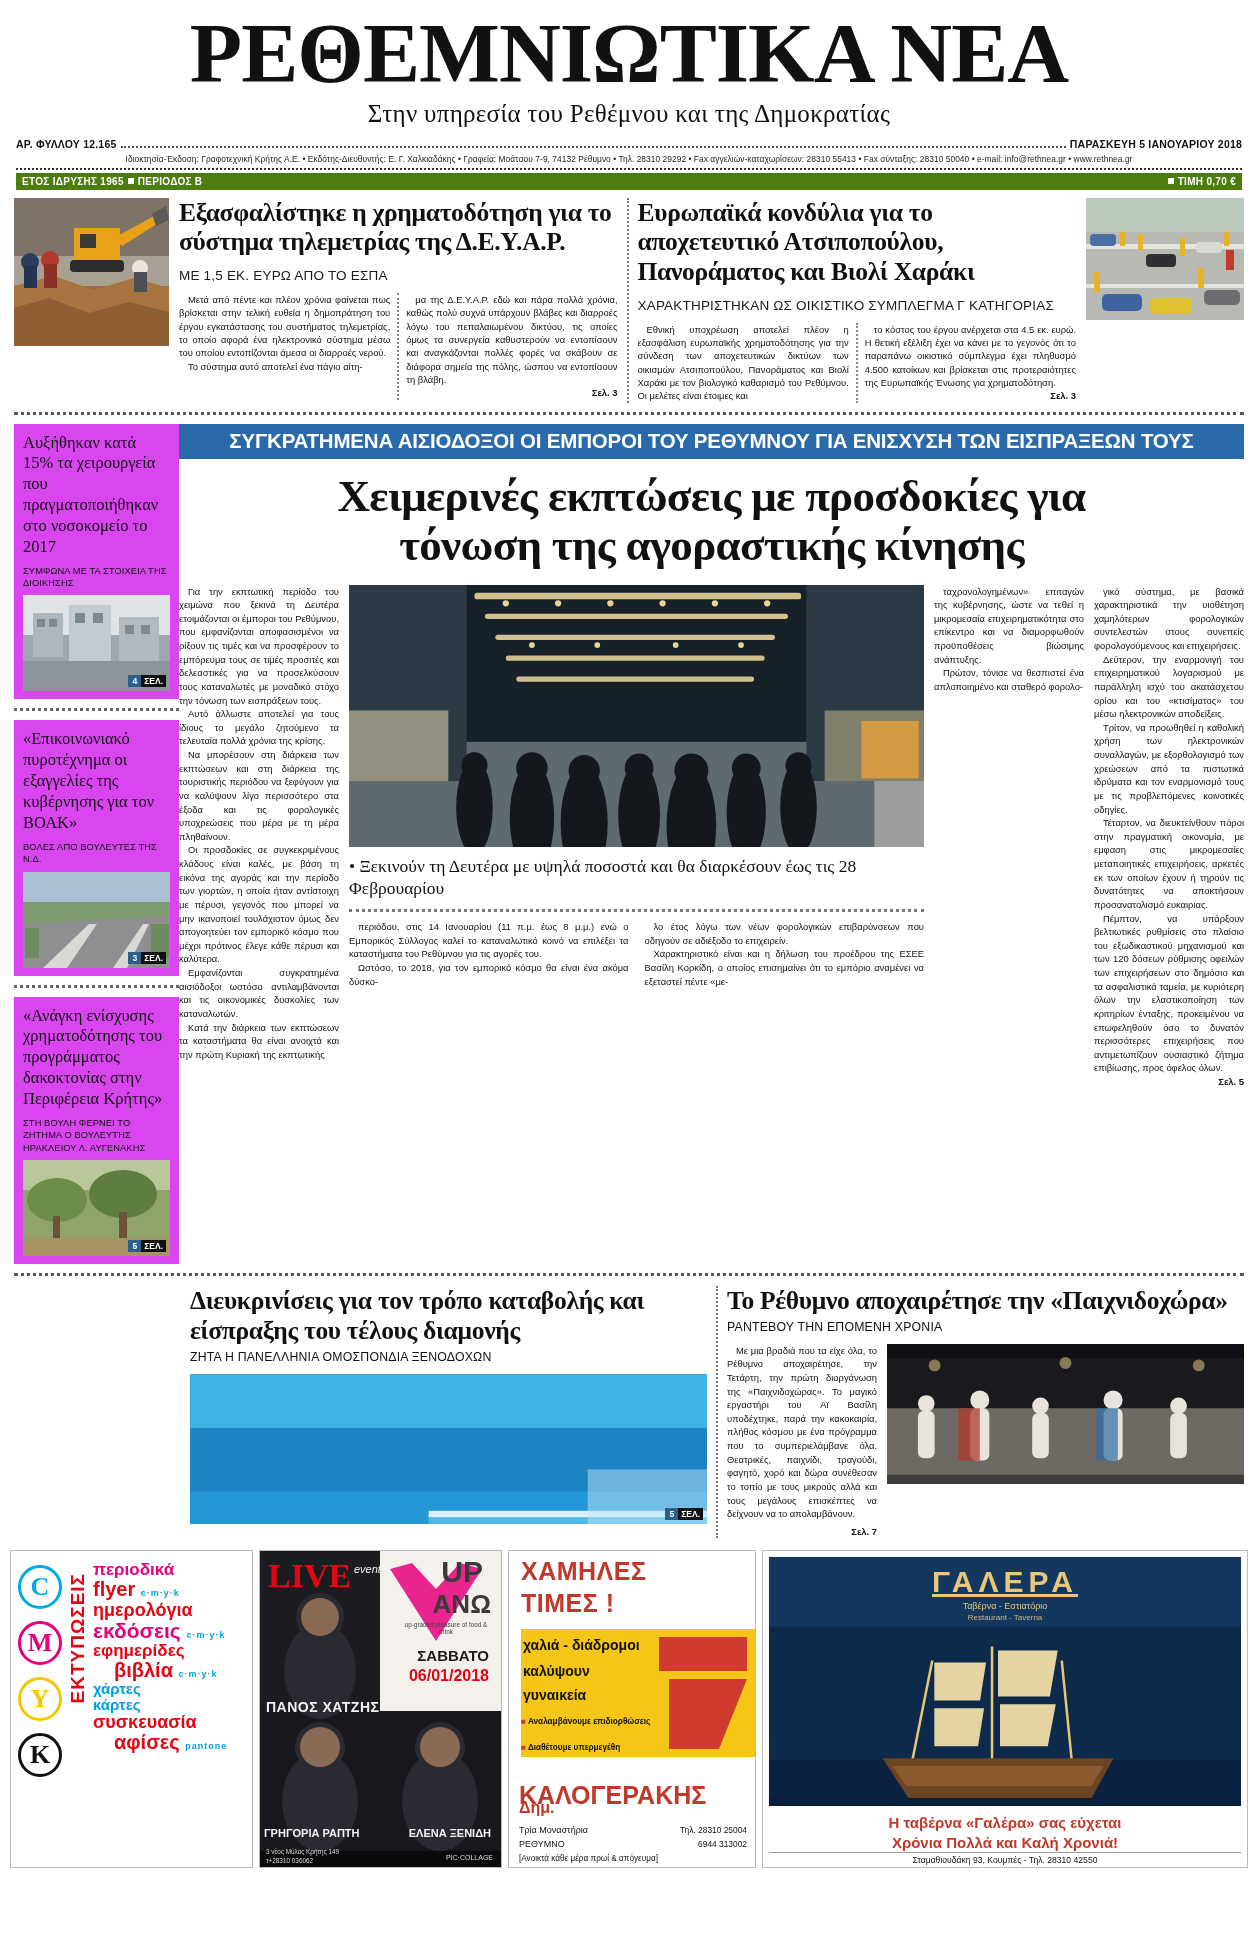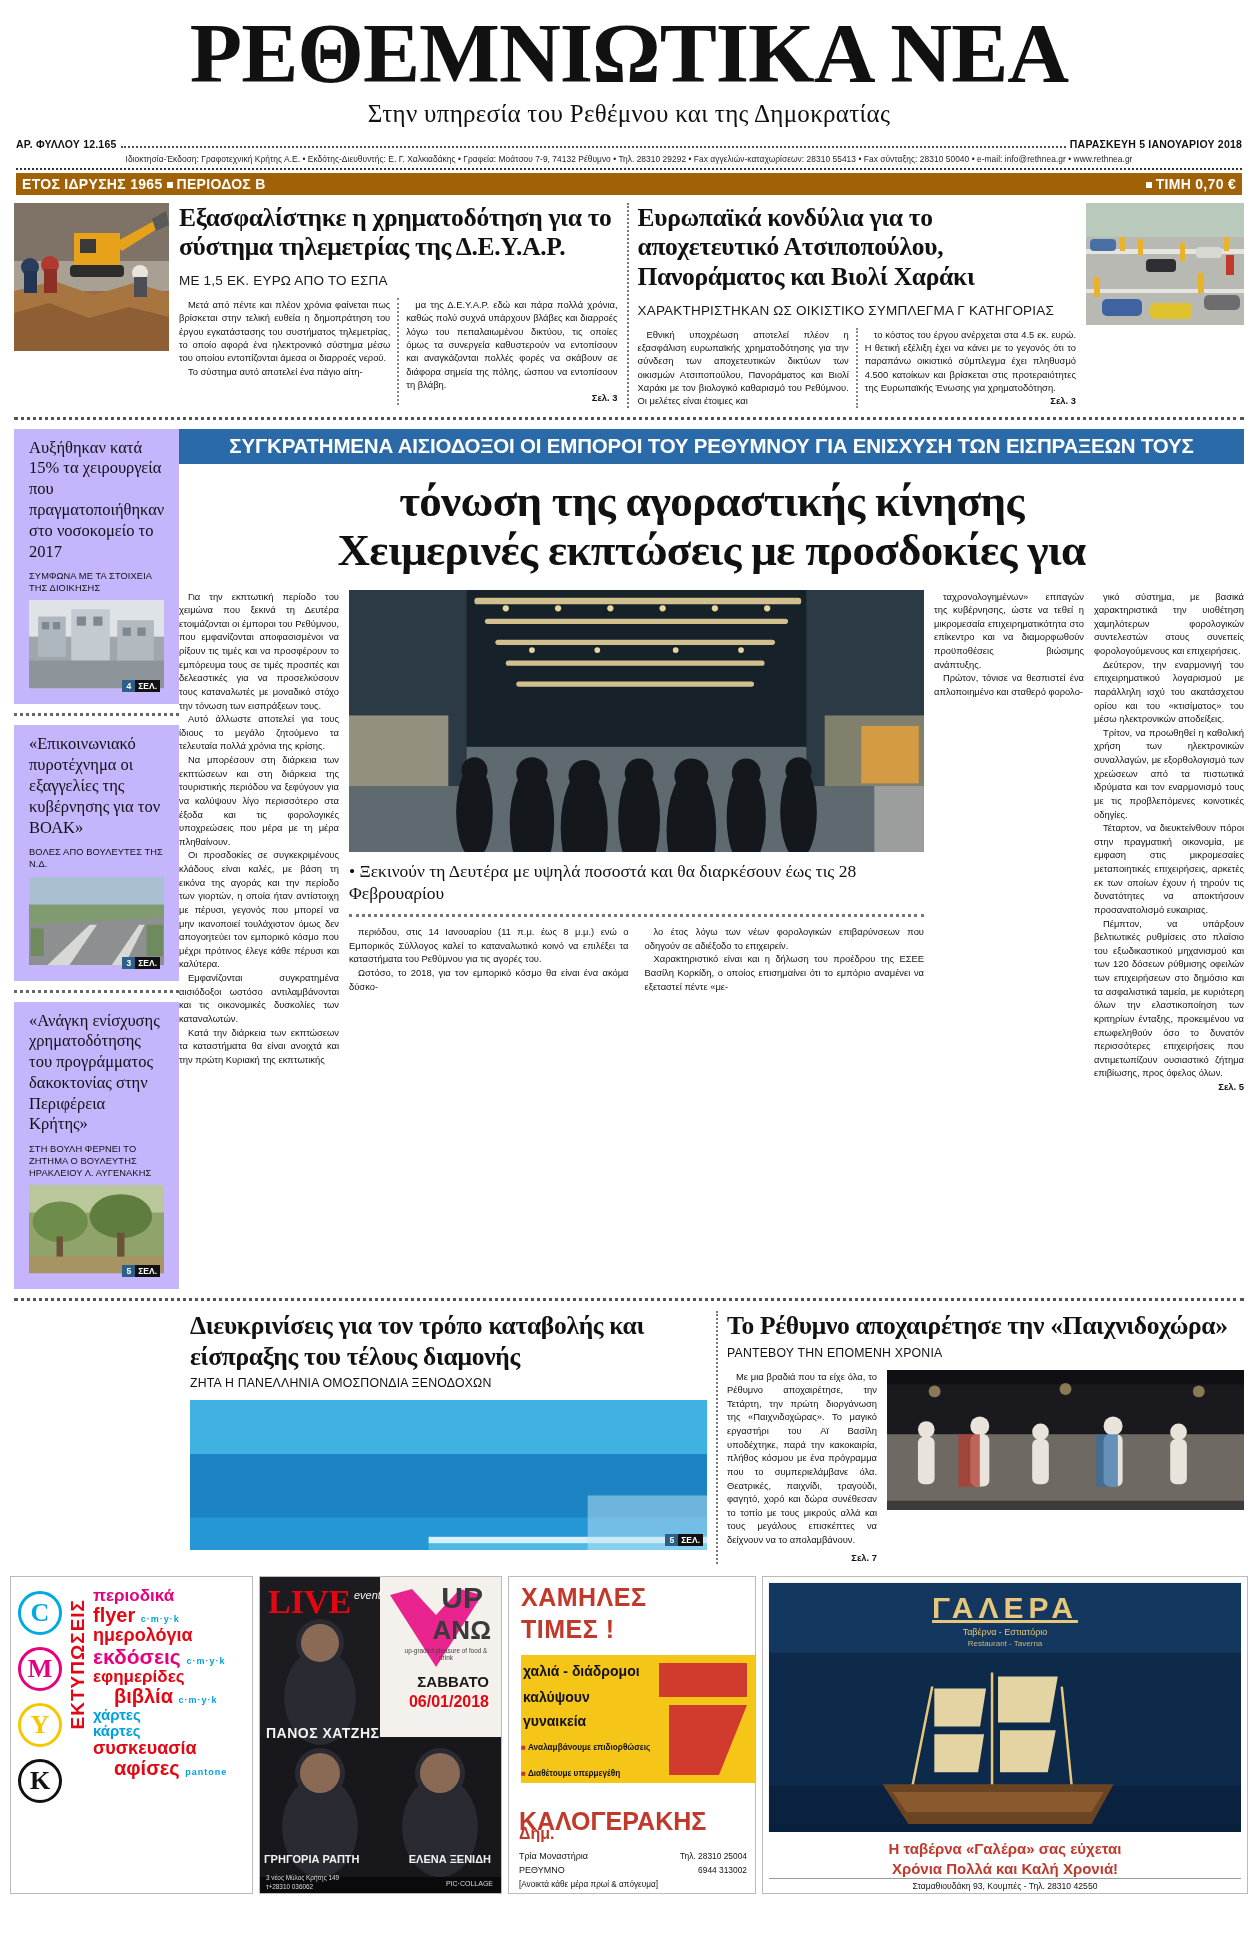--- a/index.html
+++ b/index.html
@@ -39,23 +39,23 @@
   .mast-issueline .dots {
     flex: 1; margin: 0 4px 2px; height: 1px;
     border-bottom: 2px dotted #222; opacity: .8;
   }
   .mast-contact {
     font-size: 8.4px; text-align: center; margin-top: 3px;
     letter-spacing: .05px; color: #222;
     border-bottom: 2px dotted #333; padding-bottom: 4px;
   }
   .mast-redbar {
-    background: #a16207; color: #fff;
+    background: #4d7c0f; color: #fff;
     display: flex; justify-content: space-between; align-items: center;
-    font-size: 14px; font-weight: bold; letter-spacing: .3px;
+    font-size: 10px; font-weight: bold; letter-spacing: .3px;
     padding: 3px 6px; margin-top: 3px;
   }
   .sqr { display:inline-block; width:6px; height:6px; background:#fff; margin:0 4px; vertical-align:1px;}
 
   
   .top-stories { display: flex; margin-top: 8px; padding: 0 14px; gap: 0; }
   .ts-photo-left { width: 165px; flex: none; padding-right: 10px; }
   .ts-col { flex: 1; }
   .vdots { width: 2px; border-left: 2px dotted #777; margin: 0 9px; }
   .ts-head {
@@ -68,21 +68,21 @@
   .ts-body .vd { width:2px; border-left: 2px dotted #888; margin: 0 7px; }
   .ts-body p { text-indent: 9px; }
   .ts-photo-right { width: 168px; flex:none; padding-left: 10px;}
   .photo { background: #b9c4cc; width: 100%; position: relative; overflow:hidden;}
 
   .hr-dotted { border-top: 3px dotted #555; margin: 9px 14px 0; height:0; }
 
   
   .main-wrap { display: flex; padding: 0 14px; margin-top: 9px; }
   .left-rail { width: 165px; flex: none; }
-  .rail-box { background: #c4b5fd; padding: 9px 15px 8px; }
+  .rail-box { background: #d946ef; padding: 9px 9px 8px; }
   .rail-title {
     font-family: "Liberation Serif", serif; font-size: 16.5px; line-height: 1.26;
   }
   .rail-kicker { font-size: 9.3px; line-height:1.3; margin-top: 8px; letter-spacing:.1px;}
   .rail-photo { width: 100%; height: 96px; margin-top: 6px; position: relative; }
   .pgbadge {
     position: absolute; right: 4px; bottom: 4px;
     display:flex; align-items:center; font-size:8.5px; font-weight:bold;
   }
   .pgbadge .n { background:#2c5f8a; color:#fff; padding:1px 4px; }
@@ -360,22 +360,22 @@
             <span class="n">5</span>
             <span class="s">ΣΕΛ.</span>
           </div>
         </div>
       </div>
     </div>
 
     <div class="main-col">
       <div class="blue-banner">ΣΥΓΚΡΑΤΗΜΕΝΑ ΑΙΣΙΟΔΟΞΟΙ ΟΙ ΕΜΠΟΡΟΙ ΤΟΥ ΡΕΘΥΜΝΟΥ ΓΙΑ ΕΝΙΣΧΥΣΗ ΤΩΝ ΕΙΣΠΡΑΞΕΩΝ ΤΟΥΣ</div>
       <div class="main-head">
+        <div>Χειμερινές εκπτώσεις με προσδοκίες για</div>
         <div>τόνωση της αγοραστικής κίνησης</div>
-        <div>Χειμερινές εκπτώσεις με προσδοκίες για</div>
       </div>
 
       <div class="main-body">
 
         <div class="mb-col">
           <p>Για την εκπτωτική περίοδο του χειμώνα που ξεκινά τη Δευτέρα ετοιμάζονται οι έμποροι του Ρεθύμνου, που εμφανίζονται αποφασισμένοι να ρίξουν τις τιμές και να προσφέρουν το εμπόρευμα τους σε τιμές προσιτές και δελεαστικές για να προσελκύσουν τους καταναλωτές με μοναδικό στόχο την τόνωση των εισπράξεων τους.</p>
           <p>Αυτό άλλωστε αποτελεί για τους ίδιους το μεγάλο ζητούμενο τα τελευταία πολλά χρόνια της κρίσης.</p>
           <p>Να μπορέσουν στη διάρκεια των εκπτώσεων και στη διάρκεια της τουριστικής περιόδου να ξεφύγουν για να καλύψουν λίγο περισσότερο στα έξοδα και τις φορολογικές υποχρεώσεις που μέρα με τη μέρα πληθαίνουν.</p>
           <p>Οι προσδοκίες σε συγκεκριμένους κλάδους είναι καλές, με βάση τη εικόνα της αγοράς και την περίοδο των γιορτών, η οποία ήταν αντίστοιχη με πέρυσι, γεγονός που μπορεί να μην ικανοποιεί τουλάχιστον όμως δεν απογοητεύει τον εμπορικό κόσμο που μέχρι πρότινος έλεγε κάθε πέρυσι και καλύτερα.</p>
           <p>Εμφανίζονται συγκρατημένα αισιόδοξοι ωστόσο αντιλαμβάνονται και τις οικονομικές δυσκολίες των καταναλωτών.</p>

